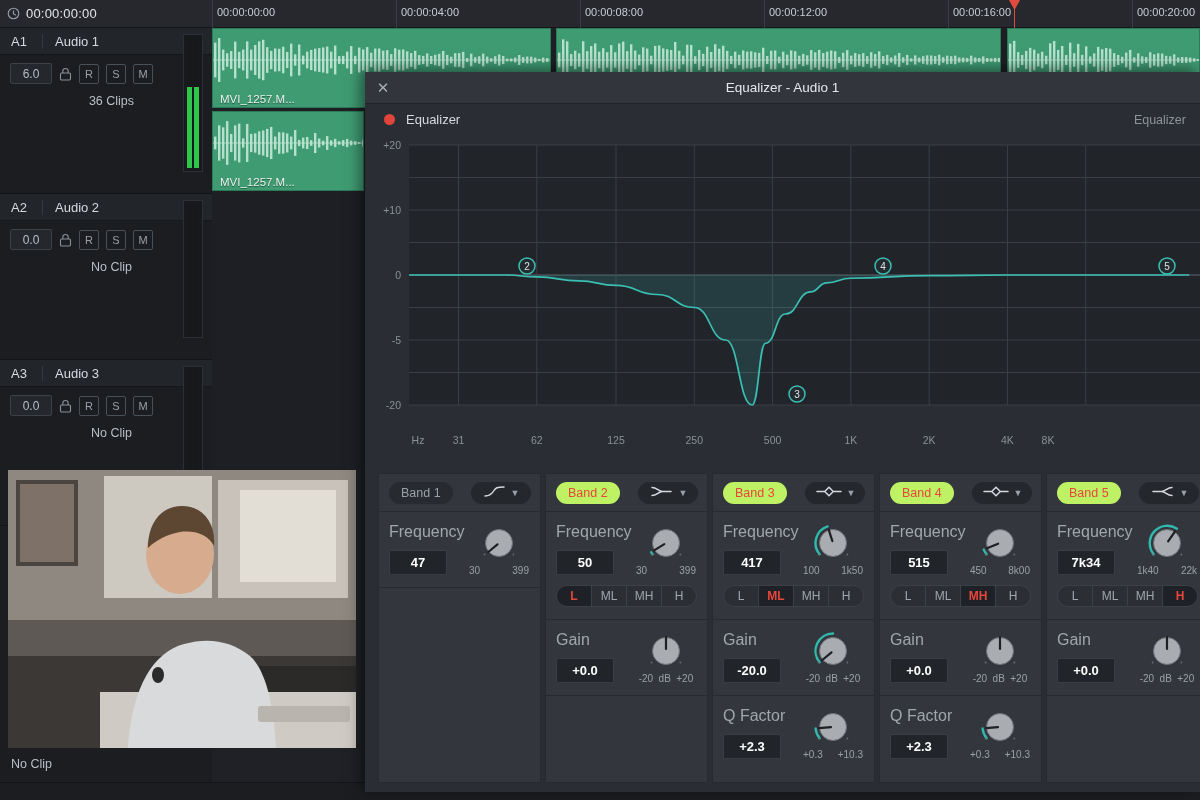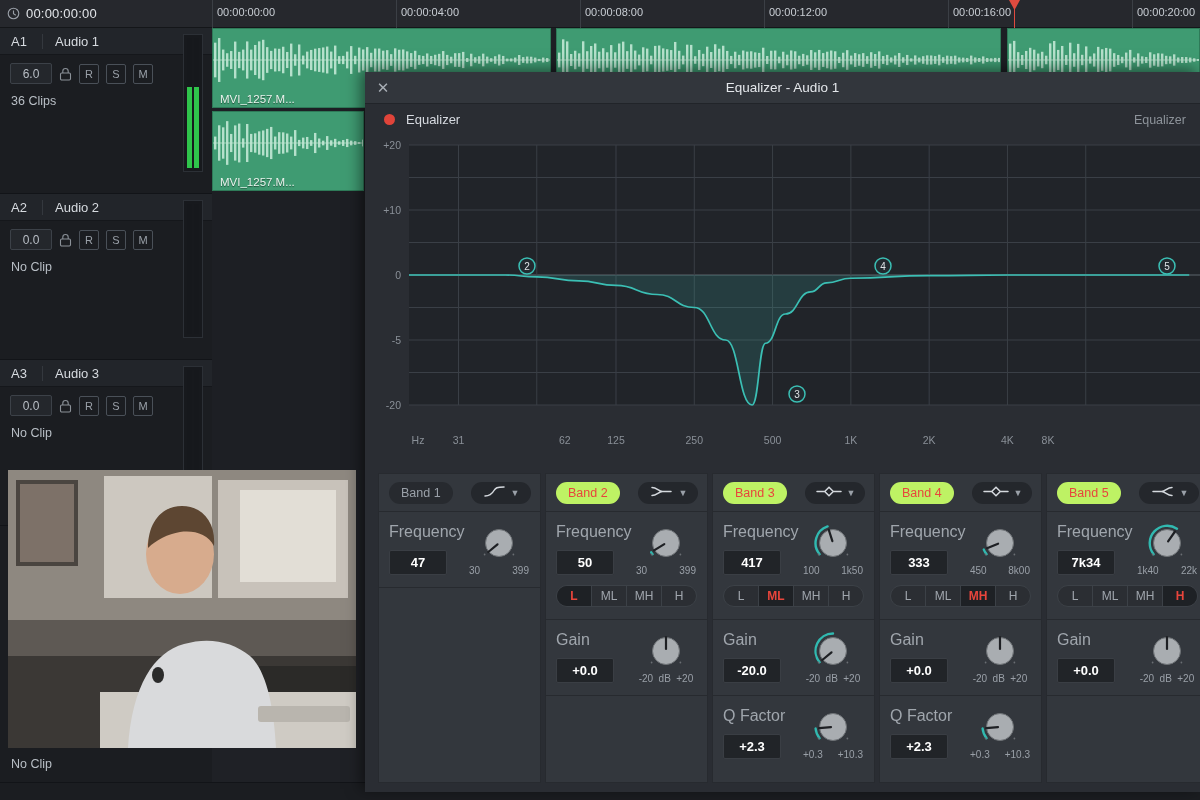--- a/index.html
+++ b/index.html
@@ -28,21 +28,21 @@
   .trk-ch { color:#d7dbe0; font-size:13px; padding-right:10px; }
 
   .trk-ctl { display:flex; align-items:center; gap:7px; padding:8px 0 0 10px; }
   .vol-box { width:42px; height:21px; border:1px solid #3c4148; border-radius:2px;
              background:#24272c; color:#b9bfc6; font-size:12px;
              display:flex; align-items:center; justify-content:center; }
   .lock-ic { color:#8b9198; display:flex; align-items:center; }
   .rsm { width:20px; height:20px; border:1px solid #4a5058; border-radius:2px;
          color:#9aa0a8; font-size:11px; display:flex; align-items:center; justify-content:center;
          background:transparent; }
-  .clipcount { color:#b9bfc6; font-size:12.5px; padding:10px 0 0 11px; }
+  .clipcount { color:#b9bfc6; font-size:12.5px; padding:10px 0 0 11px;text-align:center; }
   .meter-wrap { position:absolute; right:9px; top:6px; width:20px; height:138px;
                 background:#17191d; border:1px solid #2c3036; display:flex; gap:2px;
                 padding:3px; }
   .meter-col { flex:1; background:#16181c; position:relative; }
   .meter-fill { position:absolute; left:0; right:0; bottom:0; background:#2fc44b; }
 
   
   .tl-right { position:absolute; left:212px; top:0; width:988px; height:470px; background:#1d1f24; }
   .ruler { height:28px; background:#26282d; position:relative; border-bottom:1px solid #141619; }
   .tick { position:absolute; top:0; height:28px; border-left:1px solid #3b3f45;
@@ -605,21 +605,21 @@
           <text x="432" y="262.8" text-anchor="middle" font-size="10" fill="#dfe3e7" font-family="&quot;Liberation Sans&quot;, sans-serif">3</text>
           <circle cx="518" cy="131" r="8" fill="#232a30" stroke="#3bbfb4" stroke-width="1.5"></circle>
           <text x="518" y="134.8" text-anchor="middle" font-size="10" fill="#dfe3e7" font-family="&quot;Liberation Sans&quot;, sans-serif">4</text>
           <circle cx="802" cy="131" r="8" fill="#232a30" stroke="#3bbfb4" stroke-width="1.5"></circle>
           <text x="802" y="134.8" text-anchor="middle" font-size="10" fill="#dfe3e7" font-family="&quot;Liberation Sans&quot;, sans-serif">5</text>
         </svg>
     </div>
     <div id="xlabels" style="position: absolute; left: 0px; top: 0px; width: 835px; height: 0px;">
         <div class="xlab" style="left: 48px; padding-left: 10px;">Hz</div>
         <div class="xlab" style="left: 93.5011px;">31</div>
-        <div class="xlab" style="left: 171.792px; margin-left: 28px;">62</div>
+        <div class="xlab" style="left: 171.792px;">62</div>
         <div class="xlab" style="left: 250.991px;">125</div>
         <div class="xlab" style="left: 329.282px;">250</div>
         <div class="xlab" style="left: 407.574px;">500</div>
         <div class="xlab" style="left: 485.865px;">1K</div>
         <div class="xlab" style="left: 564.156px;">2K</div>
         <div class="xlab" style="left: 642.448px;">4K</div>
         <div class="xlab" style="left: 683px;">8K</div>
       </div>
 
     <svg class="cursor-arrow" width="16" height="22" viewBox="0 0 16 22">
@@ -783,21 +783,21 @@
             <span class="band-type">
               <span><svg width="28" height="13" viewBox="0 0 28 13">
                   <path d="M2 6.5H9M19 6.5H26" fill="none" stroke="#d5d9de" stroke-width="1.5" stroke-linecap="round"></path>
                   <path d="M14 2.2l4.3 4.3L14 10.8 9.7 6.5z" fill="none" stroke="#d5d9de" stroke-width="1.5" stroke-linecap="round"></path>
                 </svg></span>
               <span class="chev">▼</span>
             </span>
           </div>
           <div class="sect">
             <div class="sect-label">Frequency</div>
-            <div class="val-box">333</div>
+            <div class="val-box">515</div>
             <div class="knob-wrap">
               <div class="knob"><svg width="38" height="38" viewBox="0 0 38 38">
                   <path d="M5.6 30.2 A17.5 17.5 0 0 1 2.8 25.6" fill="none" stroke="#31b9b0" stroke-width="2.4" stroke-linecap="round"></path>
                   <circle cx="19" cy="19" r="13.5" fill="#a9adb1" stroke="#6e7276" stroke-width="1"></circle>
                   <line x1="17.1" y1="19.7" x2="6.0" y2="24.2" stroke="#1e2024" stroke-width="2.2" stroke-linecap="round"></line>
                   <circle cx="4.6" cy="30.5" r="0.9" fill="#6a6e73"></circle>
                   <circle cx="33.4" cy="30.5" r="0.9" fill="#6a6e73"></circle>
                 </svg></div>
               <div class="rng">
                 <span>450</span>

